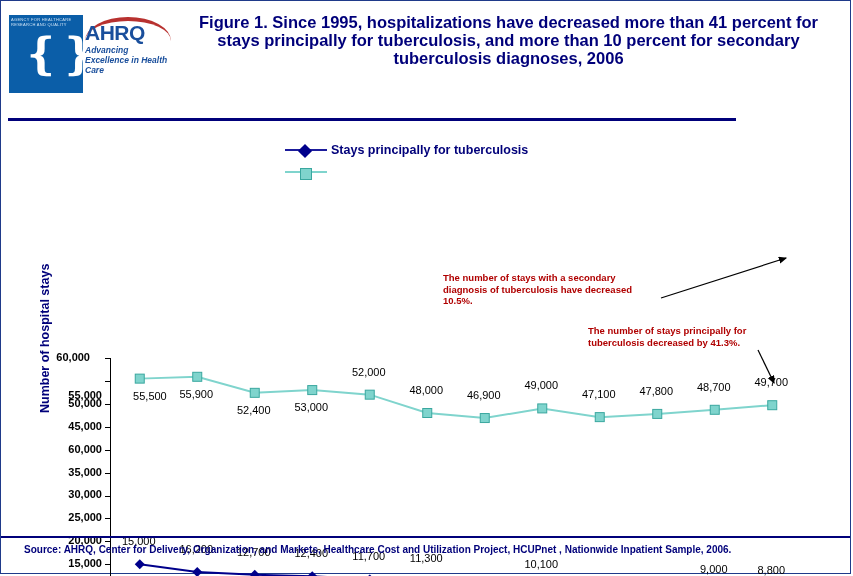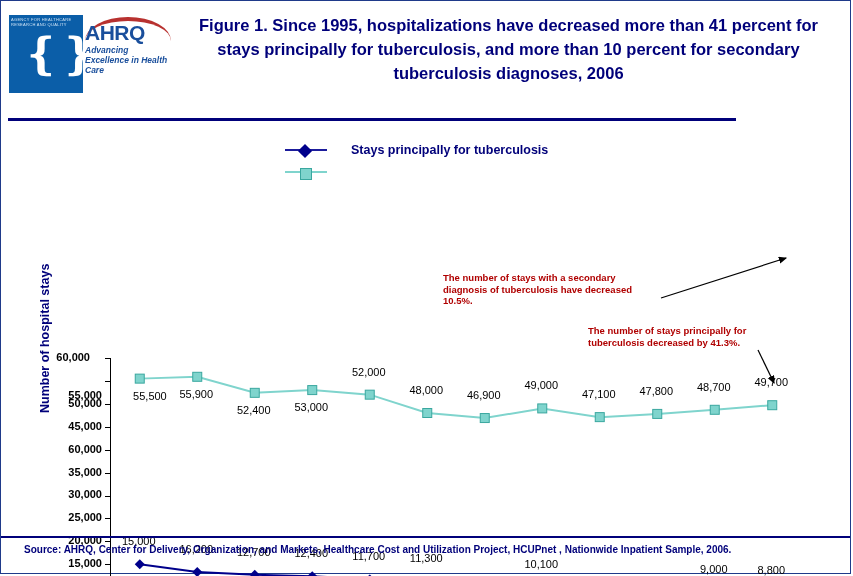--- a/index.html
+++ b/index.html
@@ -49,33 +49,33 @@
     border-left:0;border-right:0;border-bottom:0;
   }
   .ahrq-tag{
     position:absolute;left:2px;top:30px;width:88px;
     font-size:8.5px;font-weight:bold;color:#1a4f9c;line-height:10px;font-style:italic;
   }
   .title{
     position:absolute;left:180px;top:12px;width:655px;
     text-align:center;
     font-size:16.5px;font-weight:bold;color:#00007a;
-    line-height:24px;
+    line-height:18px;
   }
   .header-rule{
     position:absolute;left:8px;top:118px;width:728px;height:3px;
     background:#00007a;
   }
   
   .legend{
     position:absolute;left:285px;top:139px;width:420px;
   }
   .legend-row{
     display:flex;align-items:center;height:22px;
-    font-size:12.5px;font-weight:bold;color:#00007a;gap:20px;
+    font-size:12.5px;font-weight:bold;color:#00007a;
   }
   .legend-line{
     width:42px;height:0;border-top:2px solid #1c1c9c;position:relative;margin-right:4px;
   }
   .legend-line.teal{border-top-color:#7fd4cd;}
   .legend-marker{
     position:absolute;left:15px;top:-5px;width:10px;height:10px;
     background:#00008b;transform:rotate(45deg);
   }
   .legend-marker.sq{

